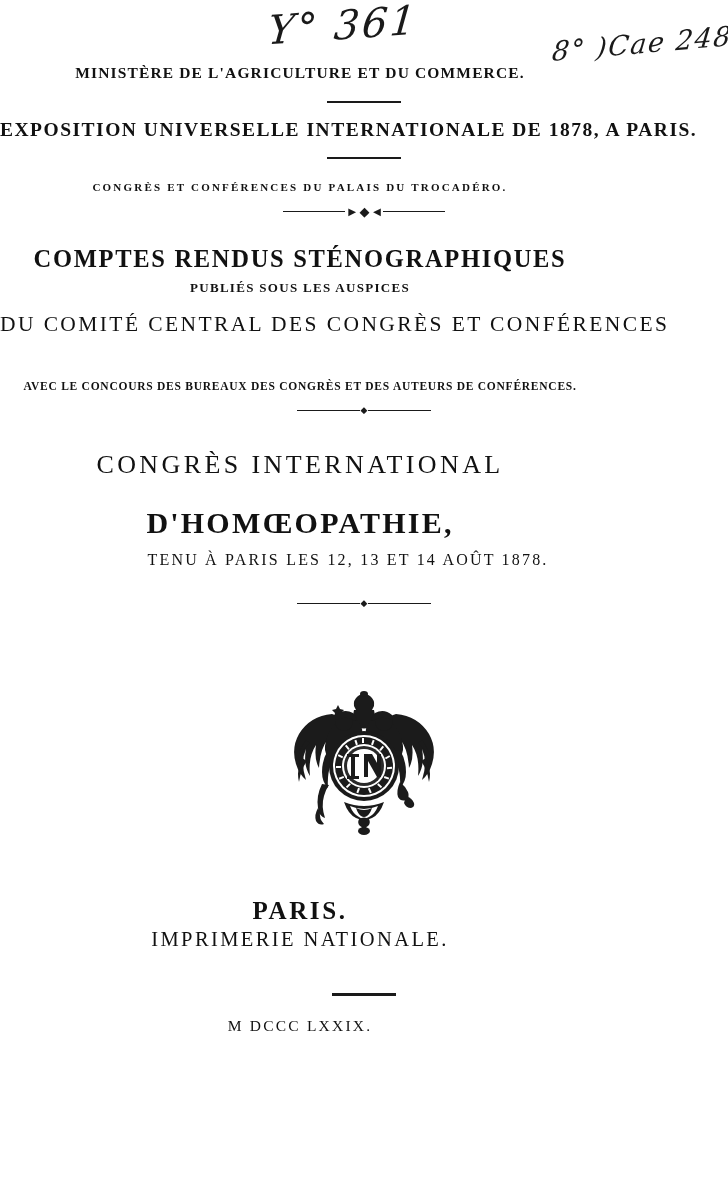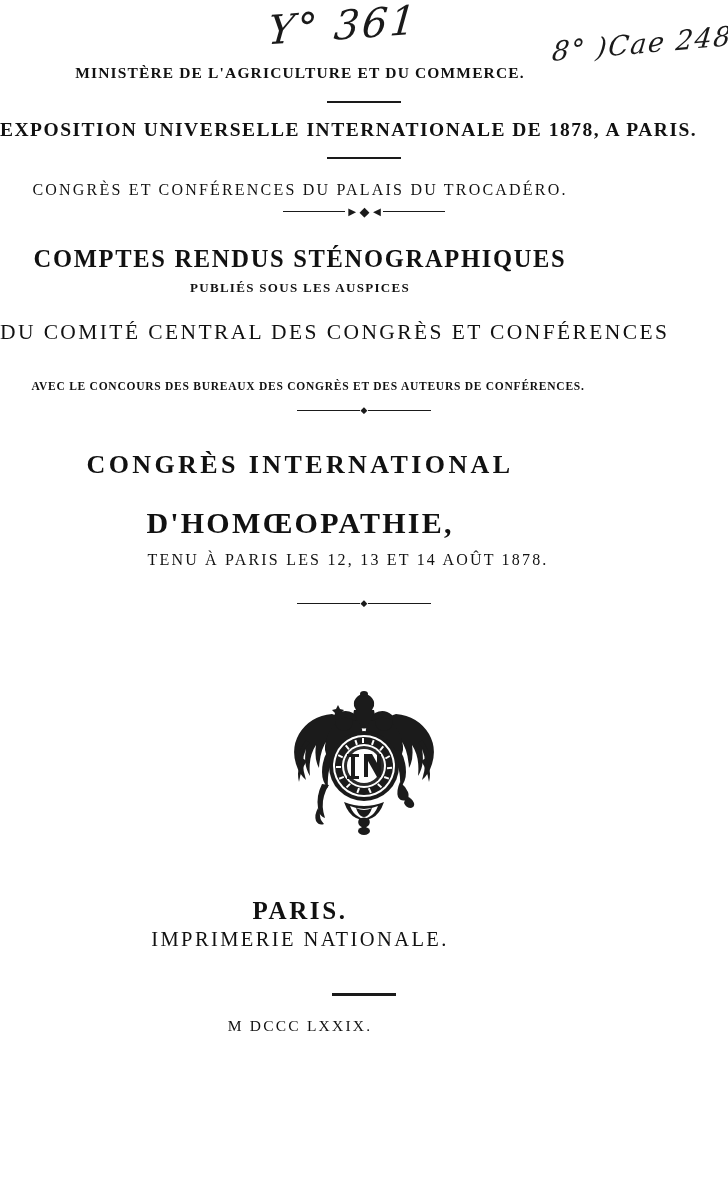--- a/index.html
+++ b/index.html
@@ -68,22 +68,22 @@
   #l-exposition {
     top: 119px;
     font-size: 19.5px;
     font-weight: 700;
     letter-spacing: 1.5px;
   }
 
   
   #l-palais {
     top: 181px;
-    font-size: 16px;
-    font-weight: 400;
+    font-size: 11px;
+    font-weight: 700;
     letter-spacing: 2.2px;
   }
 
   
   #l-comptes {
     top: 245px;
     font-size: 24.5px;
     font-weight: 700;
     letter-spacing: 1.7px;
   }
@@ -91,46 +91,44 @@
     top: 280px;
     font-size: 13px;
     font-weight: 700;
     letter-spacing: 1.3px;
   }
   #l-comite {
     top: 312px;
     font-size: 21.5px;
     font-weight: 400;
     letter-spacing: 2.4px;
-    margin-top: 8px;
   }
   #l-direction {
     top: 355px;
     font-size: 11.5px;
     font-weight: 700;
     letter-spacing: 0.75px;
   }
   #l-direction .big {
     font-size: 16px;
     letter-spacing: 0.6px;
     font-weight: 400;
   }
   #l-concours {
     top: 380px;
     font-size: 11.5px;
     font-weight: 700;
     letter-spacing: 0.75px;
-    padding-left: 8px;
   }
 
   
   #l-congres-intl {
     top: 450px;
     font-size: 26px;
-    font-weight: 700;
+    font-weight: 400;
     letter-spacing: 3.4px;
   }
   #l-homeo {
     top: 506px;
     font-size: 30px;
     font-weight: 700;
     letter-spacing: 2.2px;
   }
   #l-tenu {
     top: 551px;

